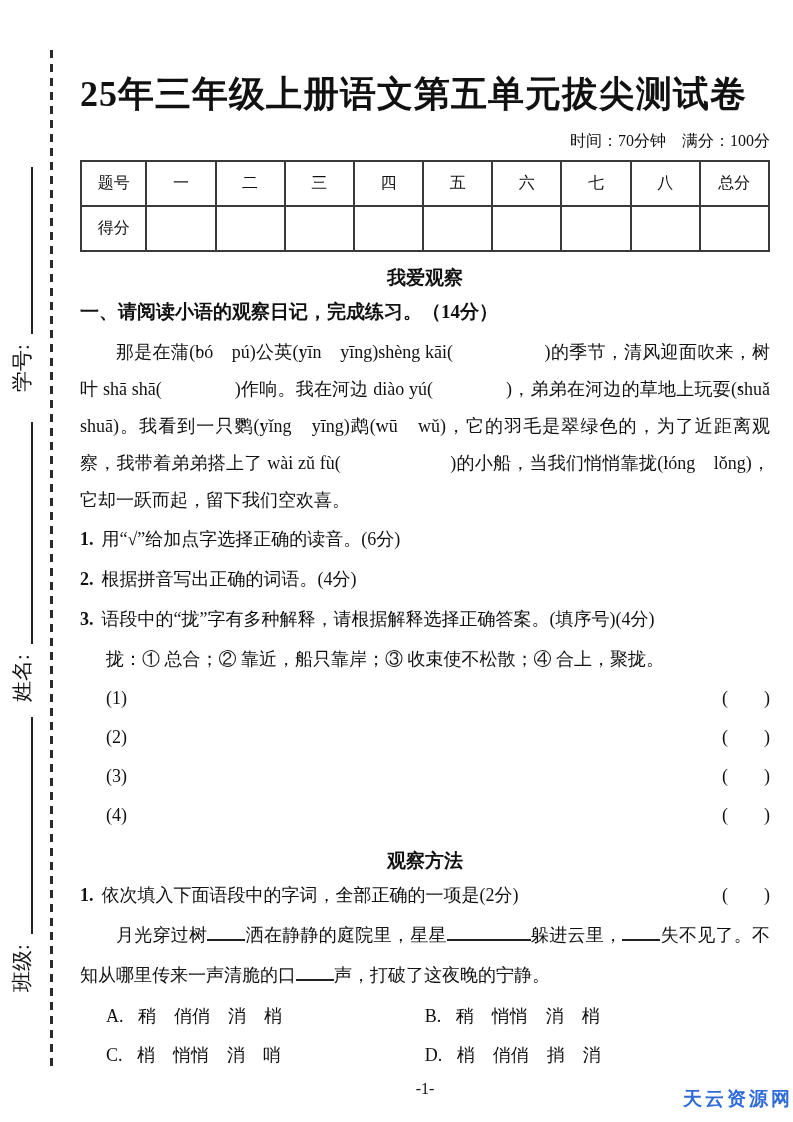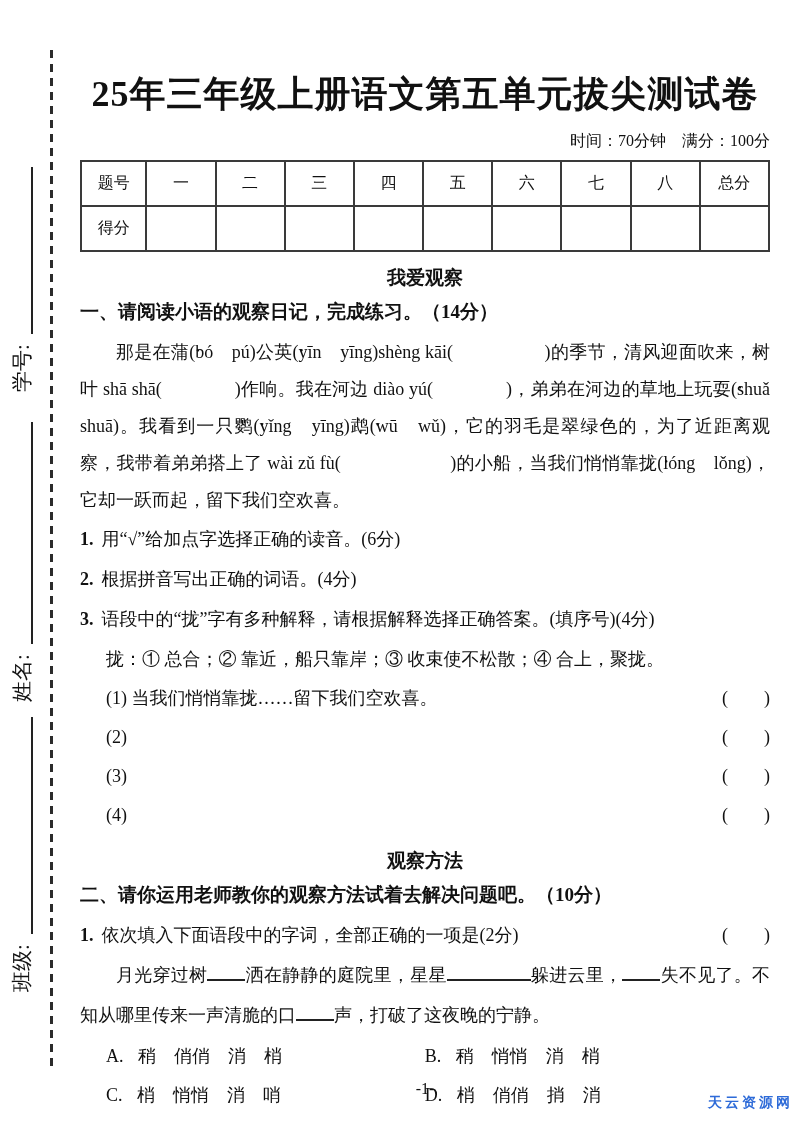--- a/index.html
+++ b/index.html
@@ -18,21 +18,21 @@
     transform:rotate(-90deg);transform-origin:left top;
     display:flex;align-items:baseline;font-size:21px;white-space:nowrap;
   }
   .side-field .write-line{flex:1;border-bottom:2px solid #222;height:2px;margin-left:10px;align-self:flex-end;margin-bottom:5px;}
   .sf-xuehao{top:392px;width:225px;}
   .sf-xingming{top:702px;width:280px;}
   .sf-banji{top:992px;width:275px;}
 
   
   .main{position:absolute;left:80px;top:0;width:690px;}
-  .page-title{margin-top:70px;font-size:36px;font-weight:bold;text-align:center;line-height:48px;letter-spacing:1px;white-space:nowrap;}
+  .page-title{margin-top:70px;font-size:36px;font-weight:bold;line-height:48px;letter-spacing:1px;white-space:nowrap;}
   .exam-meta{margin-top:12px;font-size:16px;text-align:right;line-height:22px;}
   table.score{border-collapse:collapse;width:100%;margin-top:8px;table-layout:fixed;}
   table.score td{border:2px solid #3a3a3a;height:27px;text-align:center;font-size:16px;padding:8px;}
   table.score col.c0{width:9.5%;}
   .section-title{margin-top:12px;font-size:19px;font-weight:bold;text-align:center;line-height:28px;}
   .big-heading{font-size:19px;font-weight:bold;line-height:40px;}
   .passage{font-size:18px;line-height:37px;text-align:justify;text-indent:2em;margin:2px 0 0;}
   .qline{font-size:18px;line-height:40px;display:flex;}
   .qline .qnum{font-weight:bold;margin-right:8px;}
   .qline .bracket{margin-left:auto;white-space:pre;}
@@ -43,21 +43,21 @@
   .options{display:grid;grid-template-columns:48% 52%;font-size:18px;line-height:39px;padding-left:26px;margin-top:2px;}
   .option .olabel{margin-right:10px;}
   
   .du{position:relative;}
   .du::after{content:"•";position:absolute;left:50%;transform:translateX(-50%);bottom:-0.62em;font-size:11px;color:#111;}
   
   .blank{display:inline-block;border-bottom:2px solid #222;height:16px;vertical-align:baseline;}
   
   .page-number{position:absolute;left:80px;width:690px;bottom:24px;text-align:center;font-size:16px;}
   .watermark{
-    position:absolute;right:0px;bottom:10px;font-size:14px;font-weight:bold;
+    position:absolute;right:0px;bottom:10px;font-size:19px;font-weight:bold;
     font-family:"Liberation Sans","DejaVu Sans",sans-serif;letter-spacing:3px;white-space:nowrap;
   }
 </style>
 </head>
 <body>
 
 <div class="binding-line"></div>
 
 <div class="side-field sf-xuehao">
   <span>学号:</span>
@@ -136,39 +136,37 @@
   </div>
 
   <div class="qline">
     <span class="qnum">3.</span>
     <span>语段中的“拢”字有多种解释，请根据解释选择正确答案。(填序号)(4分)</span>
   </div>
   <div class="note-line">拢：① 总合；② 靠近，船只靠岸；③ 收束使不松散；④ 合上，聚拢。</div>
 
   <div class="item">
     <span>(1)</span>&nbsp;
-    <span><span>当我们悄悄靠</span><span class="du">拢</span><span>……留下我们空欢喜。</span></span>
     <span class="bracket">(　　)</span>
   </div>
   <div class="item">
     <span>(2)</span>&nbsp;
     <span class="bracket">(　　)</span>
   </div>
   <div class="item">
     <span>(3)</span>&nbsp;
     <span class="bracket">(　　)</span>
   </div>
   <div class="item">
     <span>(4)</span>&nbsp;
     <span class="bracket">(　　)</span>
   </div>
 
   <div class="section-title">观察方法</div>
 
-  <div class="big-heading">二、请你运用老师教你的观察方法试着去解决问题吧。（10分）</div>
 
   <div class="qline">
     <span class="qnum">1.</span>
     <span><span>依次填入下面语段中的字词，</span><span class="du">全</span><span class="du">部</span><span class="du">正</span><span class="du">确</span><span>的一项是(2分)</span></span>
     <span class="bracket">(　　)</span>
   </div>
 
   <p class="passage2"><span>月光穿过树</span><span class="blank" style="width: 38px;"></span><span>洒在静静的庭院里，星星</span><span class="blank" style="width: 84px;"></span><span>躲进云里，</span><span class="blank" style="width: 38px;"></span><span>失不见了。不知从哪里传来一声清脆的口</span><span class="blank" style="width: 38px;"></span><span>声，打破了这夜晚的宁静。</span></p>
 
   <div class="options">

